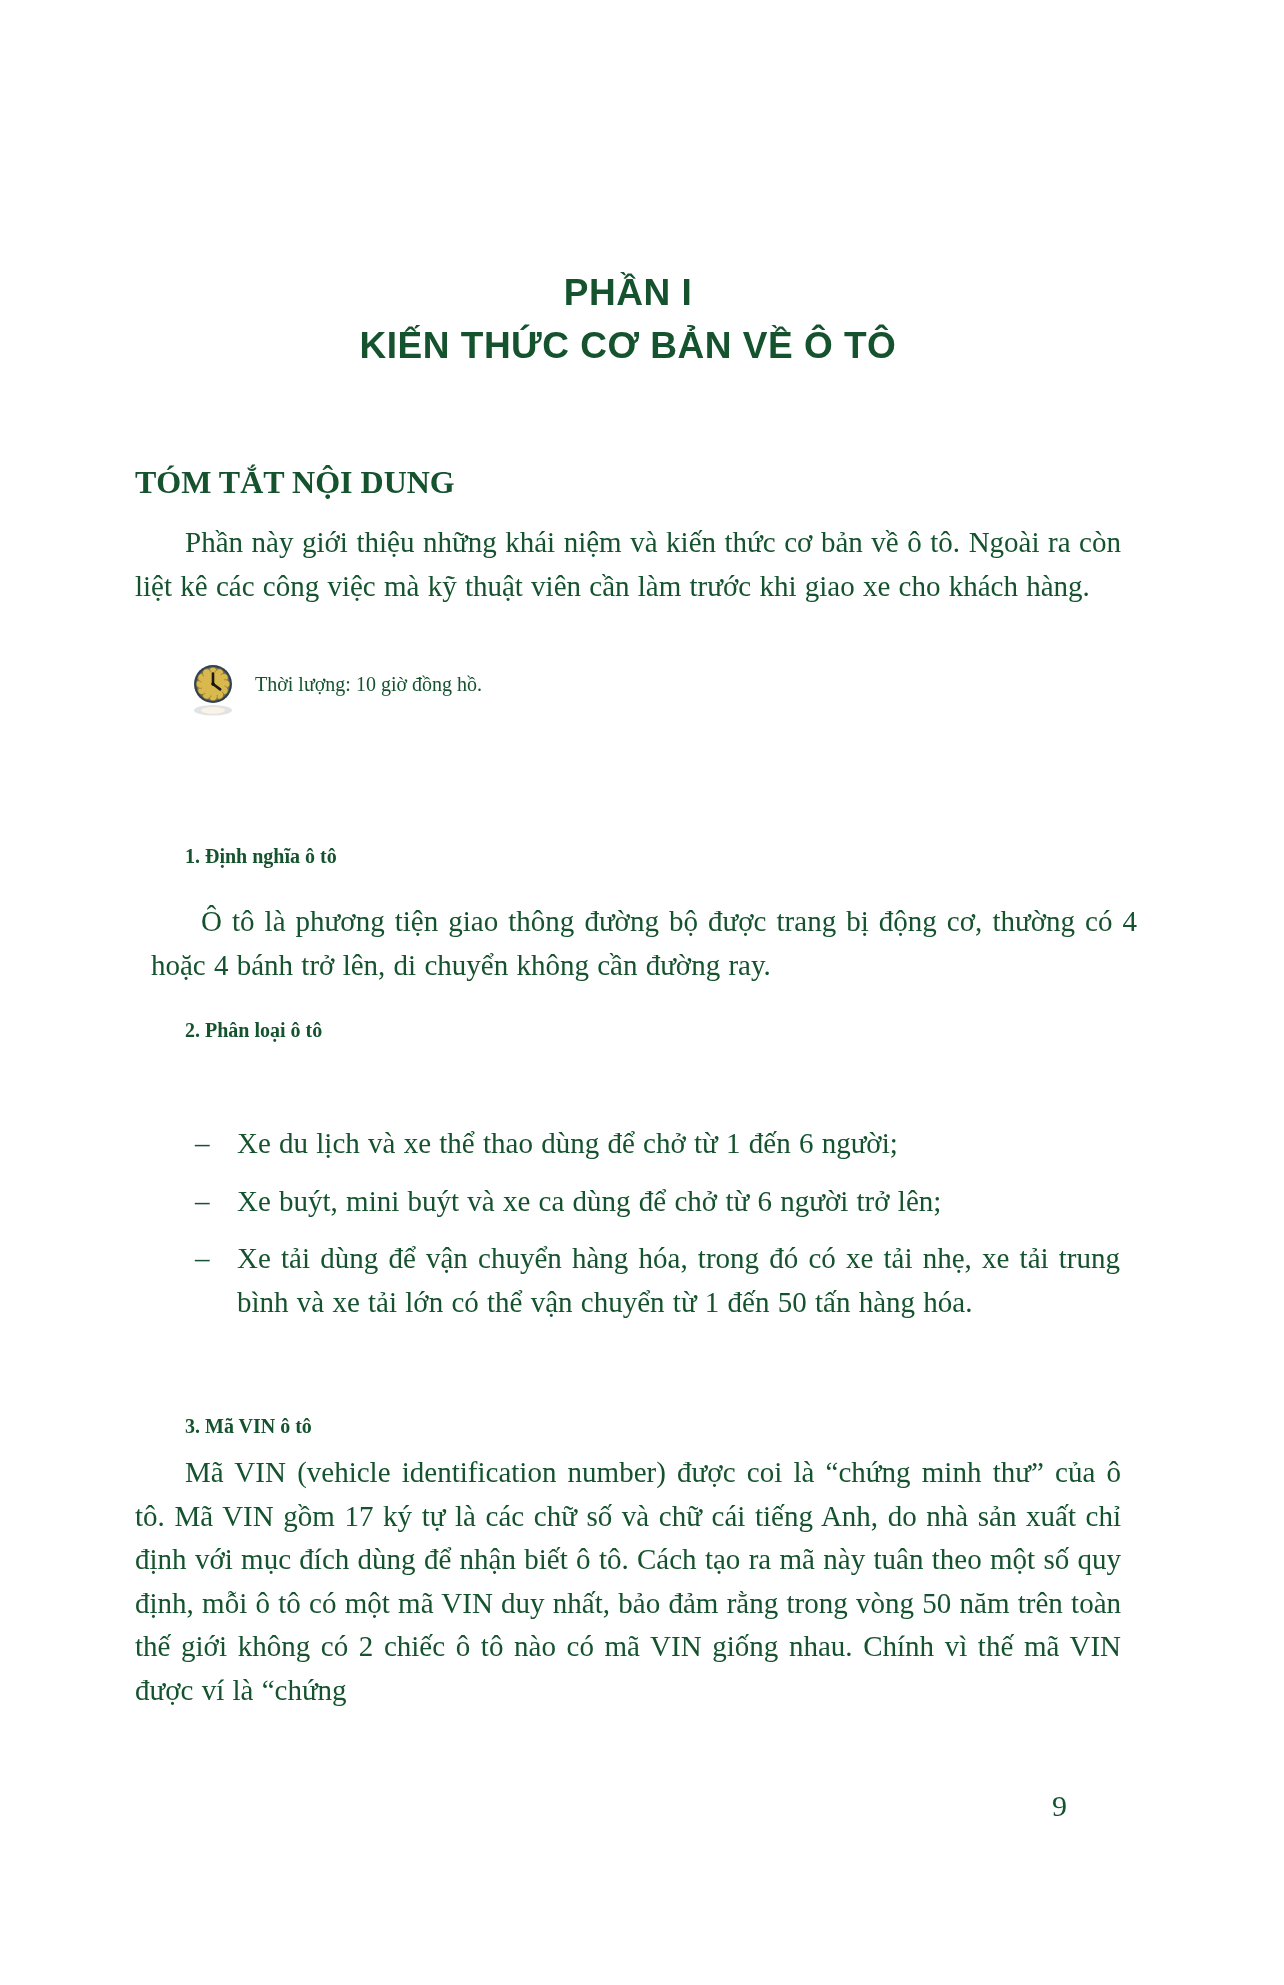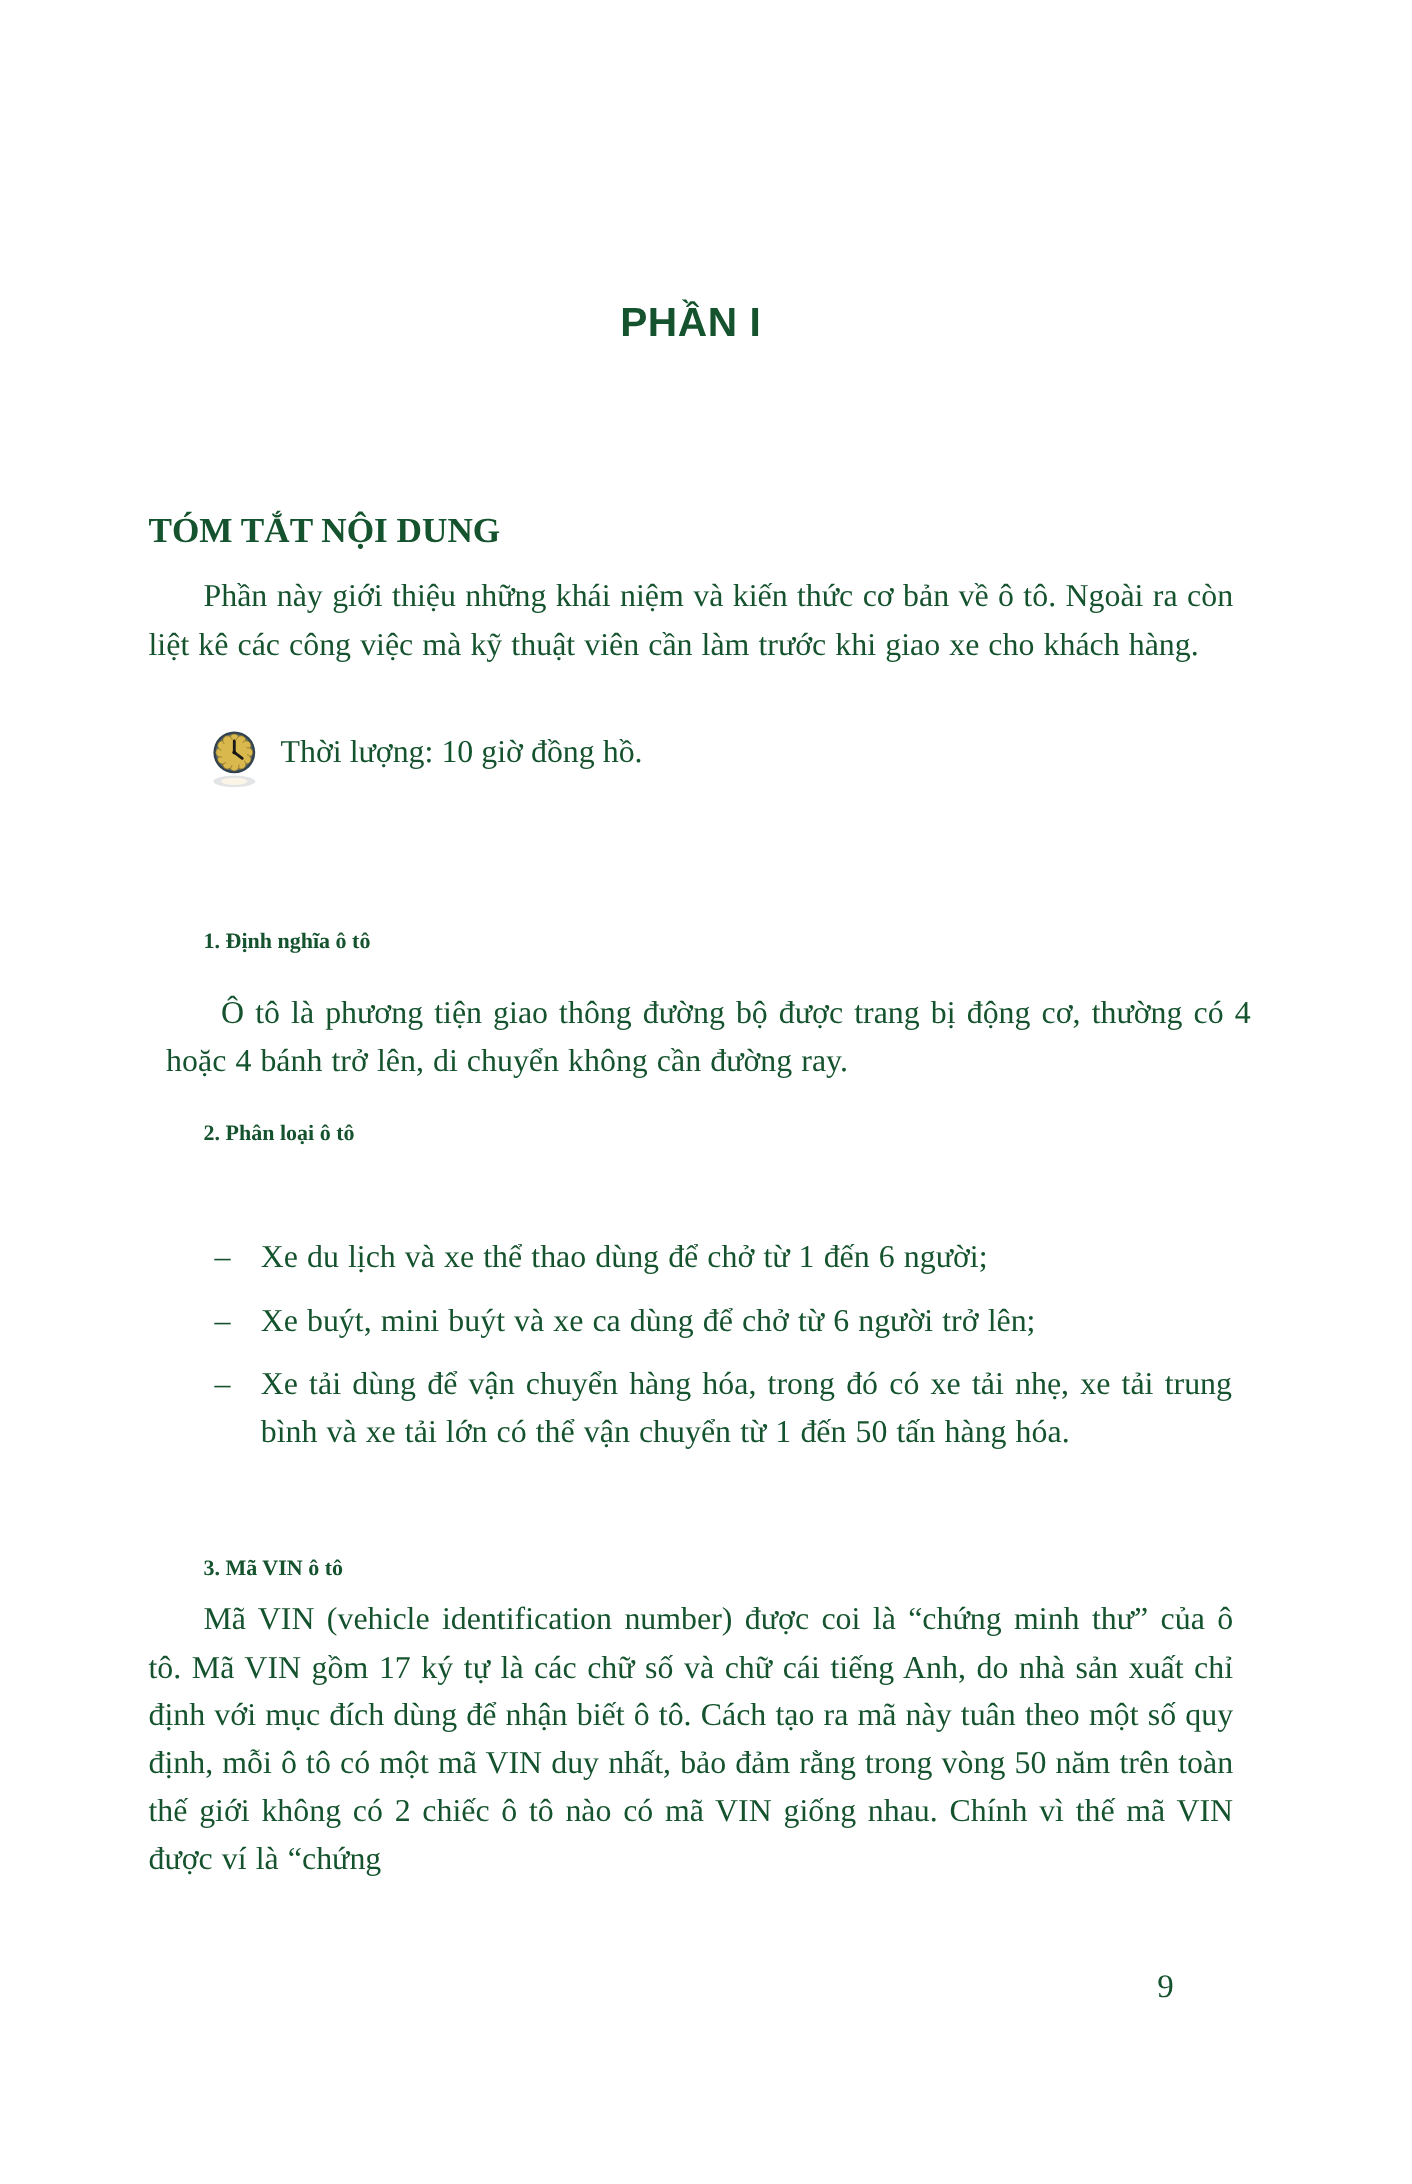--- a/index.html
+++ b/index.html
@@ -49,21 +49,21 @@
     text-align: justify;
     text-indent: 50px;
     word-spacing: 1px;
   }
   .duration-row {
     position: absolute;
     top: 662px;
     left: 193px;
     display: flex;
     align-items: flex-start;
-    font-size: 29px;
+    font-size: 20px;
     line-height: 44px;
   }
   .duration-row .icon-wrap { flex: 0 0 40px; margin-top: 2px; }
   .duration-row .duration-text { margin-left: 22px; white-space: nowrap; }
   .bullet-list {
     position: absolute;
     top: 1122px;
     left: 195px;
     width: 925px;
     list-style: none;
@@ -87,20 +87,21 @@
     line-height: 36px;
   }
 </style>
 </head>
 <body>
 
 <div class="page">
 
   <div class="part-title">
     <div>PHẦN I</div>
+    <div>KIẾN THỨC CƠ BẢN VỀ Ô TÔ</div>
   </div>
 
   <div class="h-large" style="top:462px;">TÓM TẮT NỘI DUNG</div>
 
   <p class="para" style="top:521px; margin:0;">Phần này giới thiệu những khái niệm và kiến thức cơ bản về ô tô. Ngoài ra còn liệt kê các công việc mà kỹ thuật viên cần làm trước khi giao xe cho khách hàng.</p>
 
   <div class="duration-row">
     <span class="icon-wrap">
       <svg width="40" height="52" viewBox="0 0 40 52" aria-hidden="true">
         <g>

